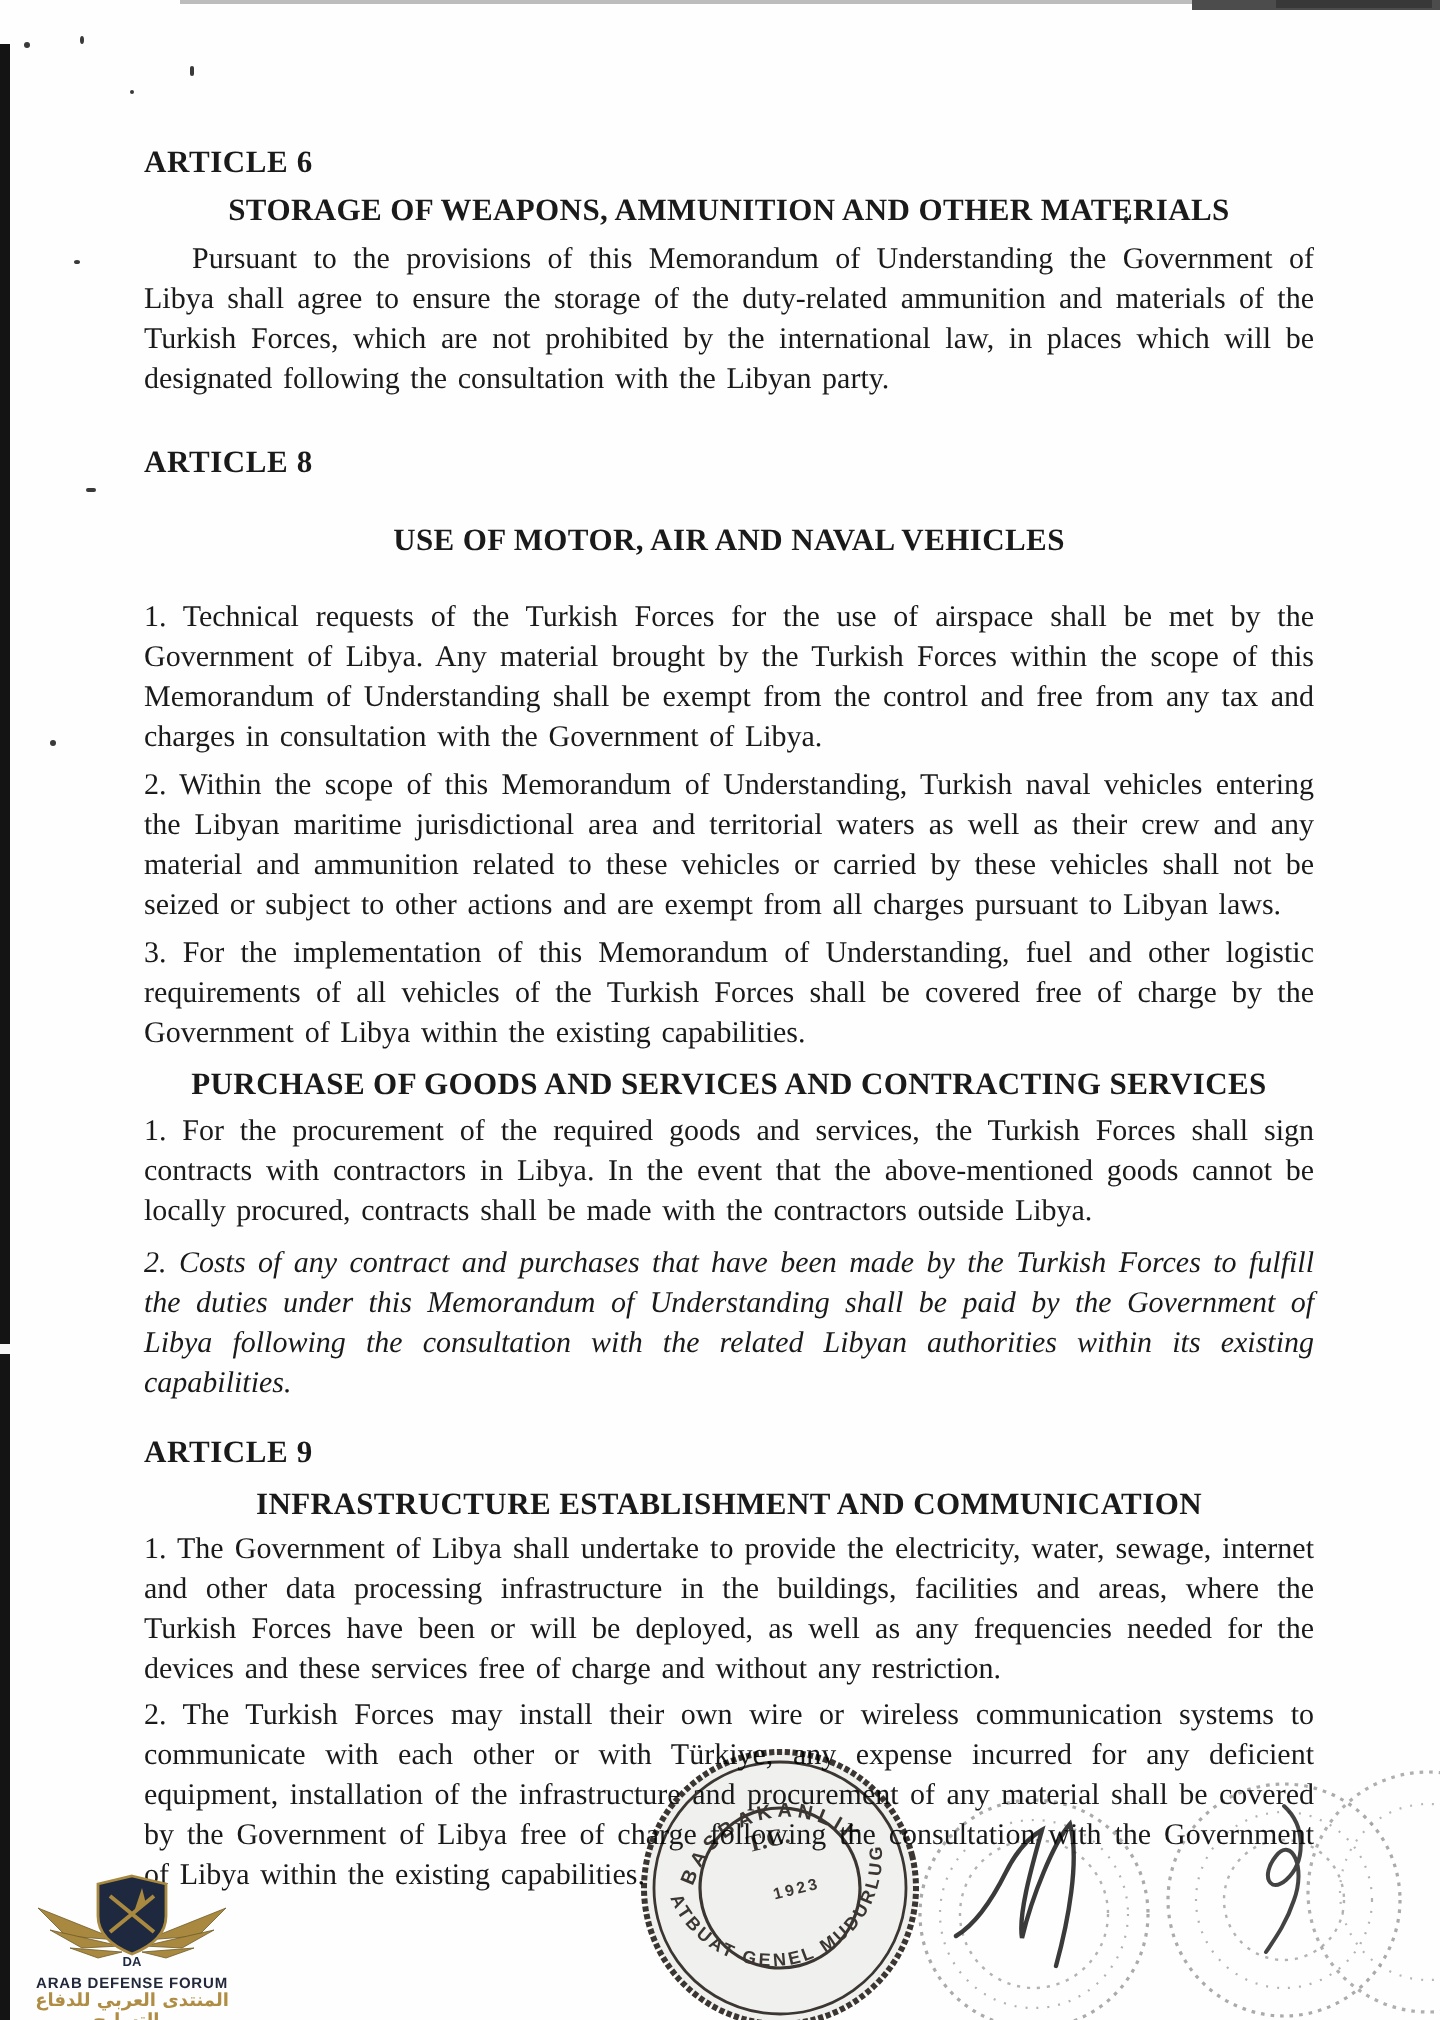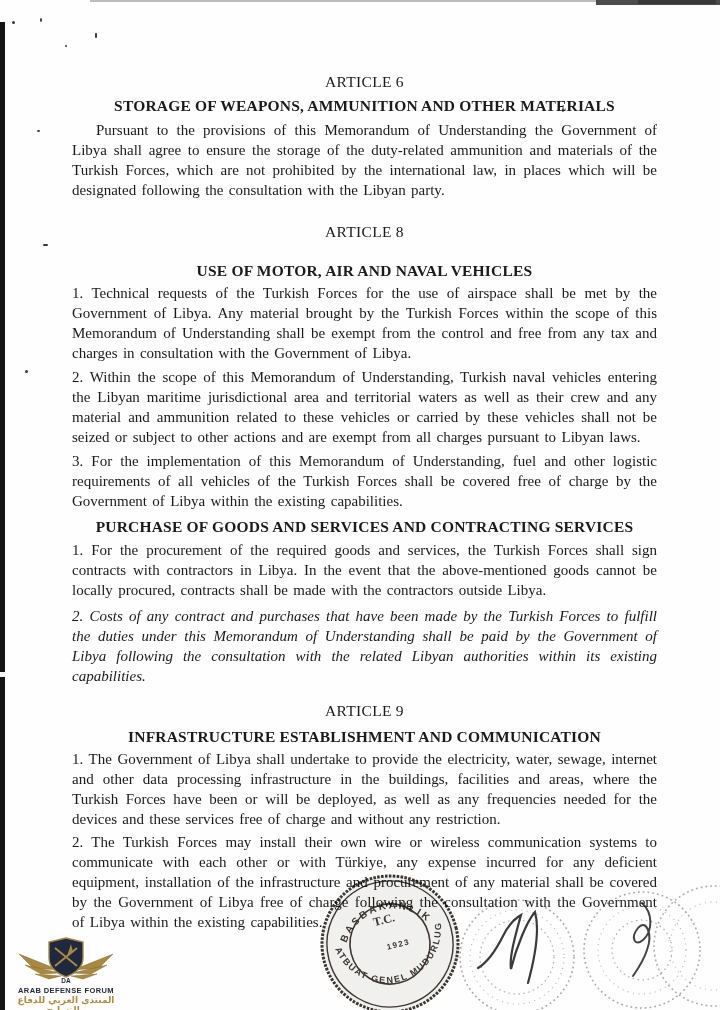--- a/index.html
+++ b/index.html
@@ -13,37 +13,37 @@
   .top-line { position:absolute; top:0; left:90px; width:630px; height:2px; background:#bdbdbd; }
   .top-bar { position:absolute; top:0; left:596px; width:124px; height:5px; background:#4c4c4c; }
   .top-bar-dark { position:absolute; top:0; left:638px; width:78px; height:4px; background:#383838; }
   .left-strip { position:absolute; top:22px; left:0; width:5px; height:988px; background:#141414; }
   .left-strip-notch { position:absolute; top:672px; left:0; width:5px; height:5px; background:#f4f4f4; }
   .speck { position:absolute; background:#3a3a3a; border-radius:50%; }
 
   
   .text-col { position:absolute; top:0; left:72px; width:585px; }
   .art-title {
-    font-weight:normal; font-size:15.5px; line-height:20px; text-align:center;
+    font-weight:bold; font-size:15.5px; line-height:20px; 
     letter-spacing:.3px;
   }
   .art-sub {
     font-weight:bold; font-size:15.5px; line-height:20px; text-align:center;
     letter-spacing:.2px;
   }
   .para {
     font-size:15px; line-height:20px; text-align:justify; word-spacing:1.6px;
   }
   .para.indent { text-indent:24px; }
   .mt-title1 { margin-top:72px; }
   .mt-sub { margin-top:4px;text-align:center; }
   .mt-p0 { margin-top:4px; }
   .a7-title { margin-top:22px; }
   .a7-sub { margin-top:19px; }
-  .a7-p0 { margin-top:2px; }
+  .a7-p0 { margin-top:18px; }
   .a7-p1 { margin-top:4px; }
   .a7-p2 { margin-top:4px; }
   .a8-title { margin-top:15px; }
   .a8-sub { margin-top:6px; }
   .a8-p0 { margin-top:3px; }
   .a8-p1 { margin-top:6px;font-style:italic; }
   .a9-title { margin-top:15px; }
   .a9-sub { margin-top:6px; }
   .a9-p0 { margin-top:2px; }
   .a9-p1 { margin-top:3px; }

